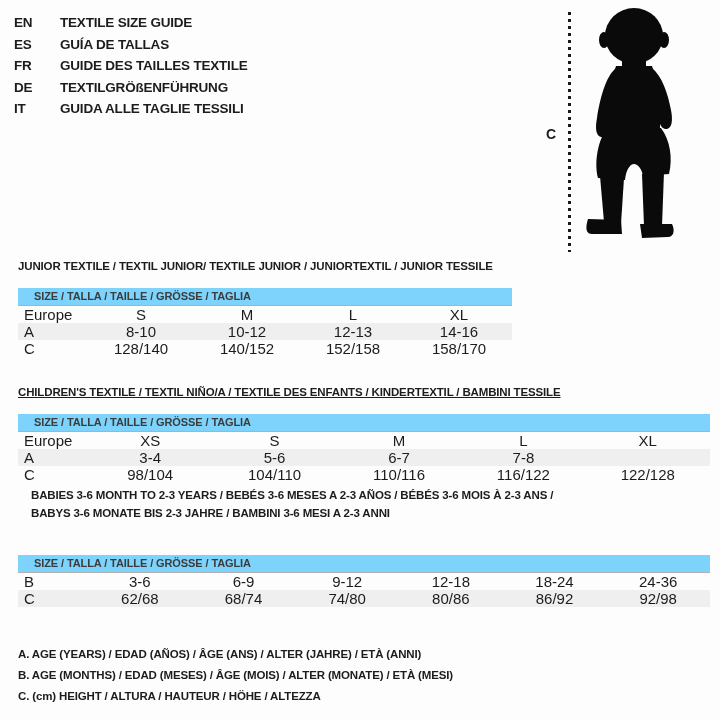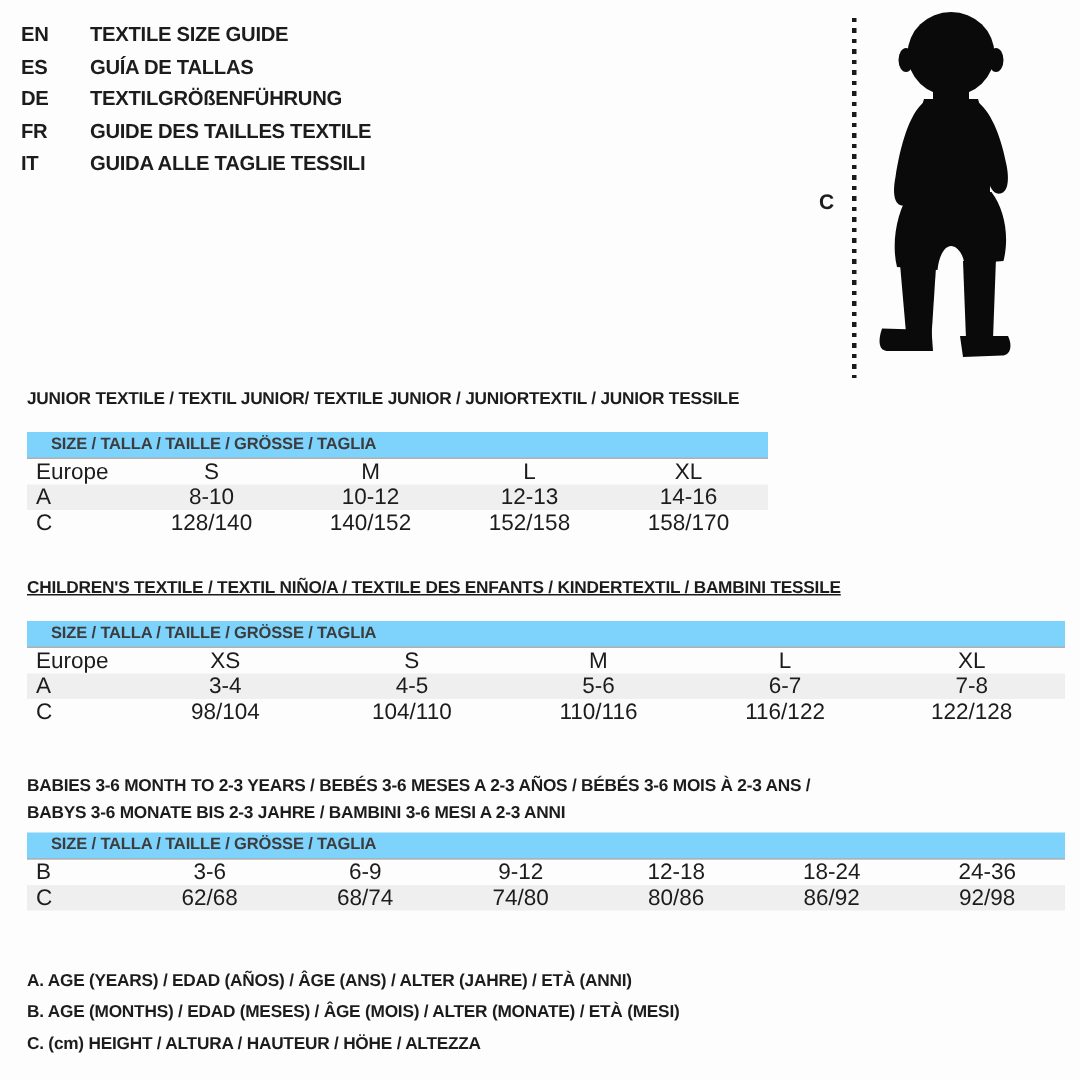--- a/index.html
+++ b/index.html
@@ -50,44 +50,44 @@
 
   
   .notes{position:absolute;left:18px;top:644px;}
   .note{height:21px;line-height:21px;font-size:11.5px;font-weight:700;letter-spacing:-0.15px;white-space:nowrap;}
 
   
   #title-junior{top:260px;}
   #table-junior{top:288px;}
   #title-children{top:386px;text-decoration:underline;}
   #table-children{top:414px;}
-  #title-babies{top:515px;}
+  #title-babies{top:486px;margin-left:13px;}
   #table-babies{top:555px;}
 </style>
 </head>
 <body>
 
 <div class="page">
 
   <div class="langs">
     <div class="lang">
       <span class="code">EN</span>
       <span class="label">TEXTILE SIZE GUIDE</span>
     </div>
     <div class="lang">
       <span class="code">ES</span>
       <span class="label">GUÍA DE TALLAS</span>
     </div>
     <div class="lang">
+      <span class="code">FR</span>
+      <span class="label">GUIDE DES TAILLES TEXTILE</span>
+    </div>
+    <div class="lang">
       <span class="code">DE</span>
       <span class="label">TEXTILGRÖßENFÜHRUNG</span>
-    </div>
-    <div class="lang">
-      <span class="code">FR</span>
-      <span class="label">GUIDE DES TAILLES TEXTILE</span>
     </div>
     <div class="lang">
       <span class="code">IT</span>
       <span class="label">GUIDA ALLE TAGLIE TESSILI</span>
     </div>
   </div>
 
   <div class="figure">
     <span class="height-label">C</span>
     <div class="height-line"></div>
@@ -140,21 +140,20 @@
       <span class="cell rlabel">Europe</span>
       <span class="cell">XS</span>
       <span class="cell">S</span>
       <span class="cell">M</span>
       <span class="cell">L</span>
       <span class="cell">XL</span>
     </div>
     <div class="t-row alt">
       <span class="cell rlabel">A</span>
       <span class="cell">3-4</span>
-      <span class="cell">4-5</span>
       <span class="cell">5-6</span>
       <span class="cell">6-7</span>
       <span class="cell">7-8</span>
     </div>
     <div class="t-row">
       <span class="cell rlabel">C</span>
       <span class="cell">98/104</span>
       <span class="cell">104/110</span>
       <span class="cell">110/116</span>
       <span class="cell">116/122</span>

